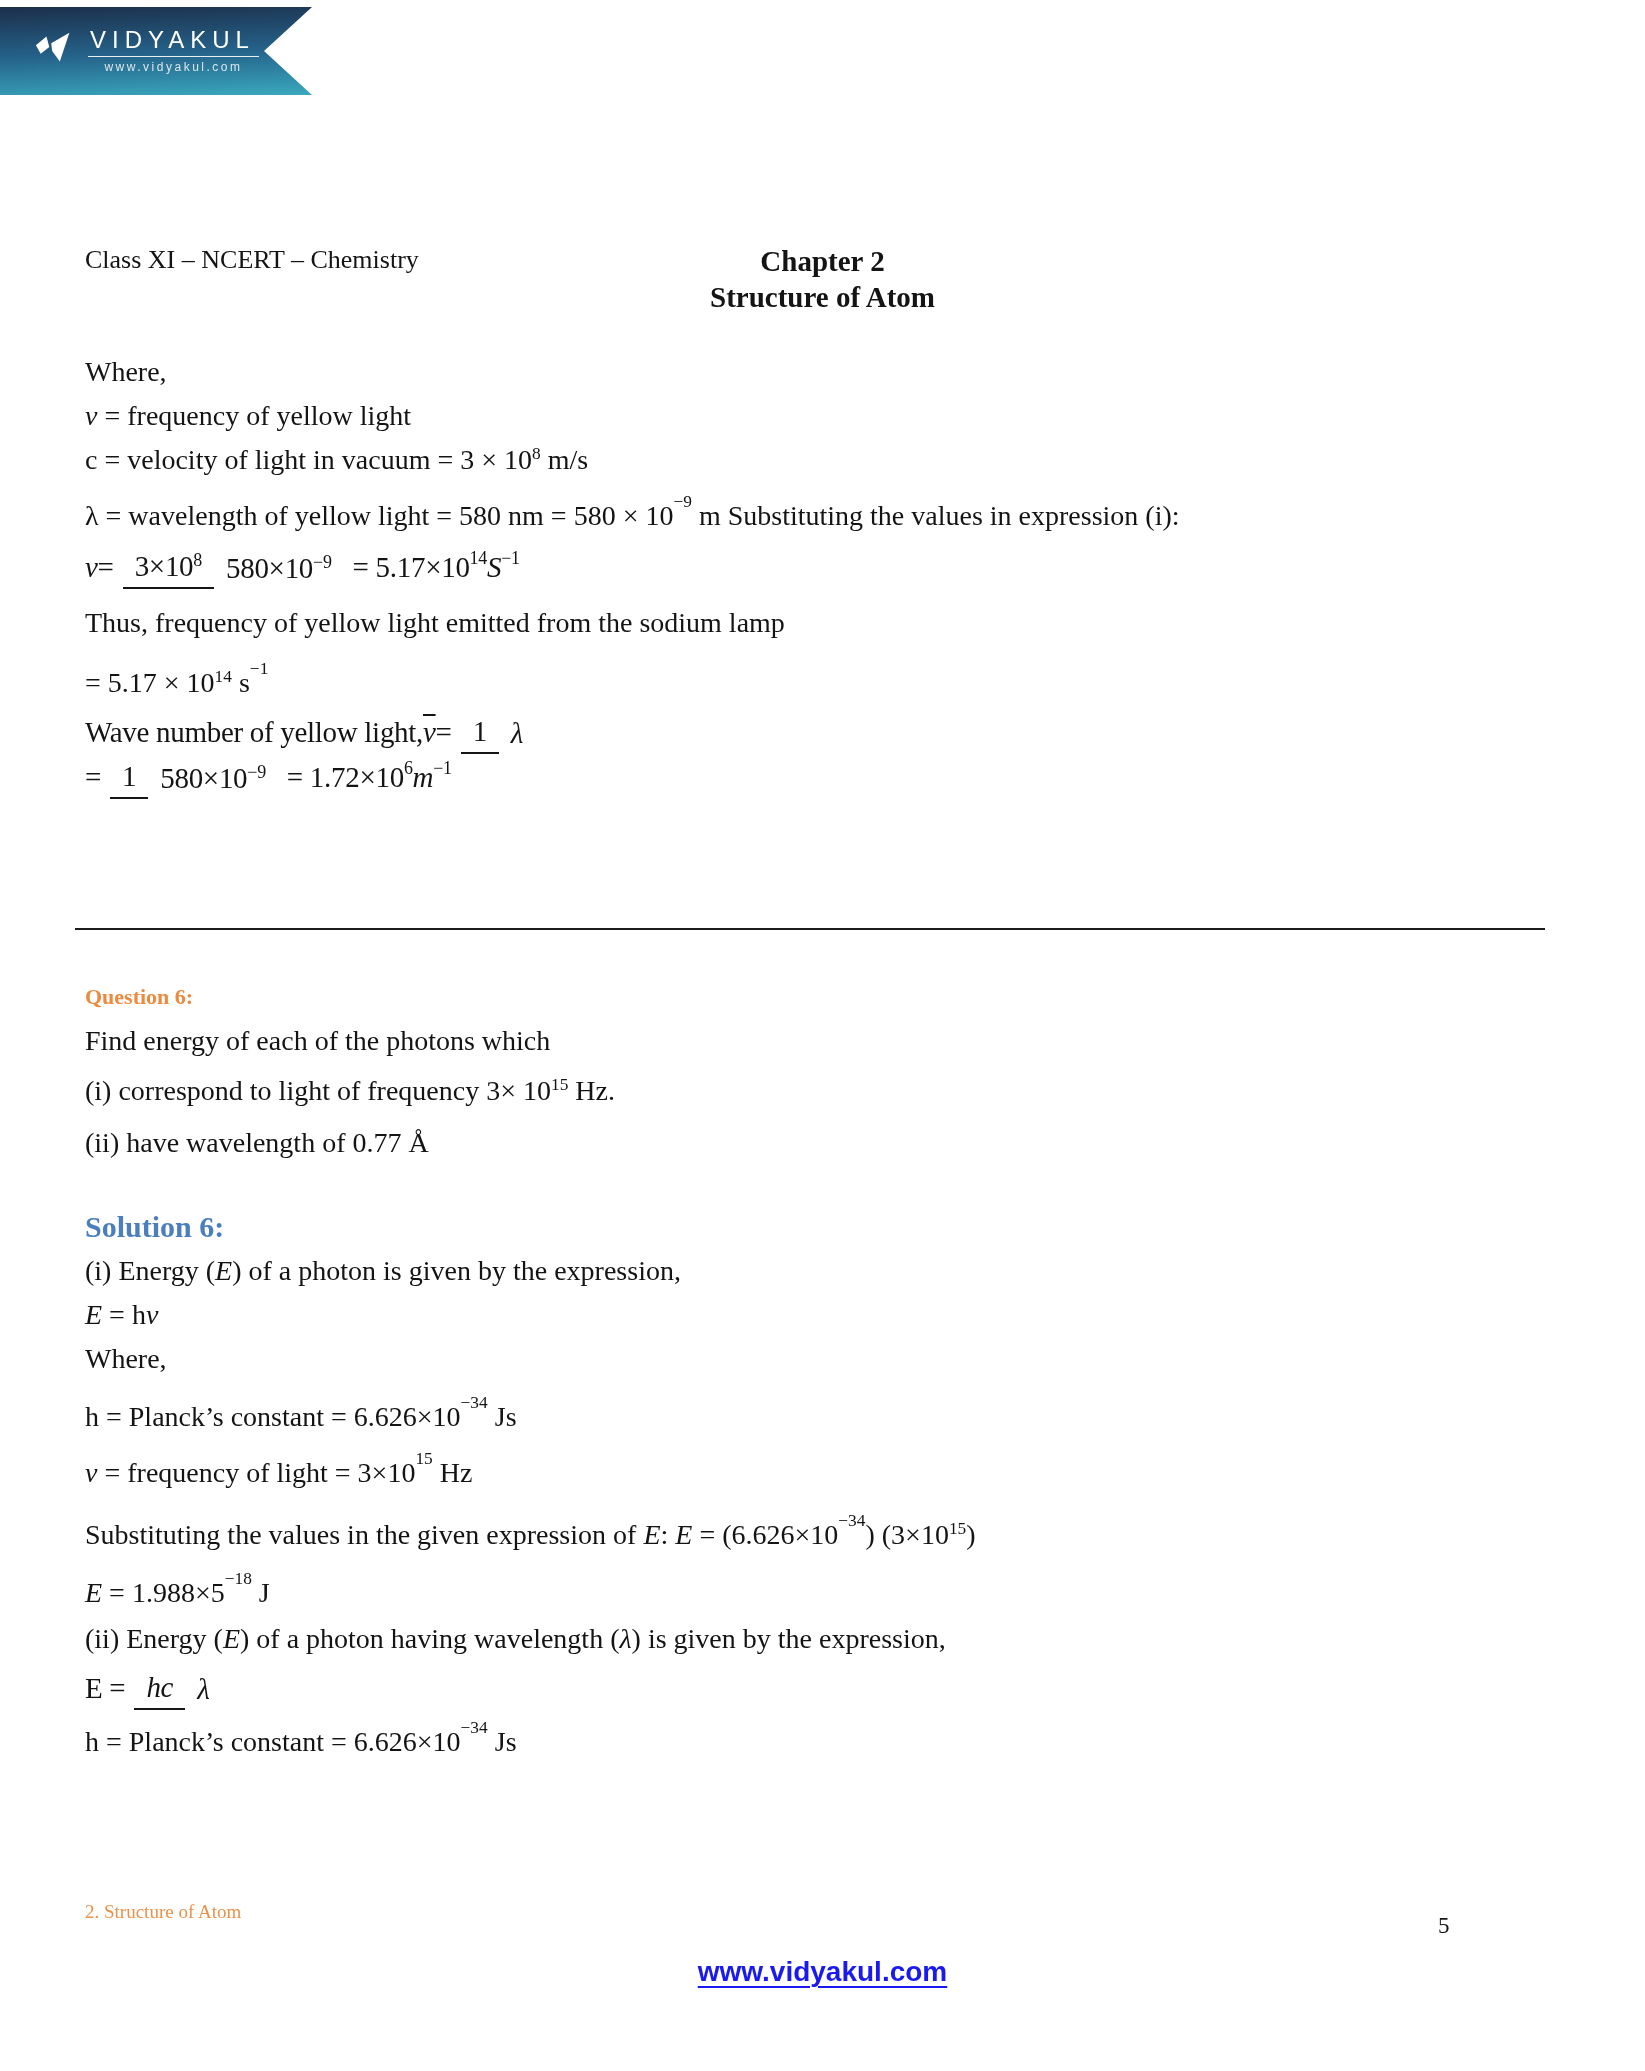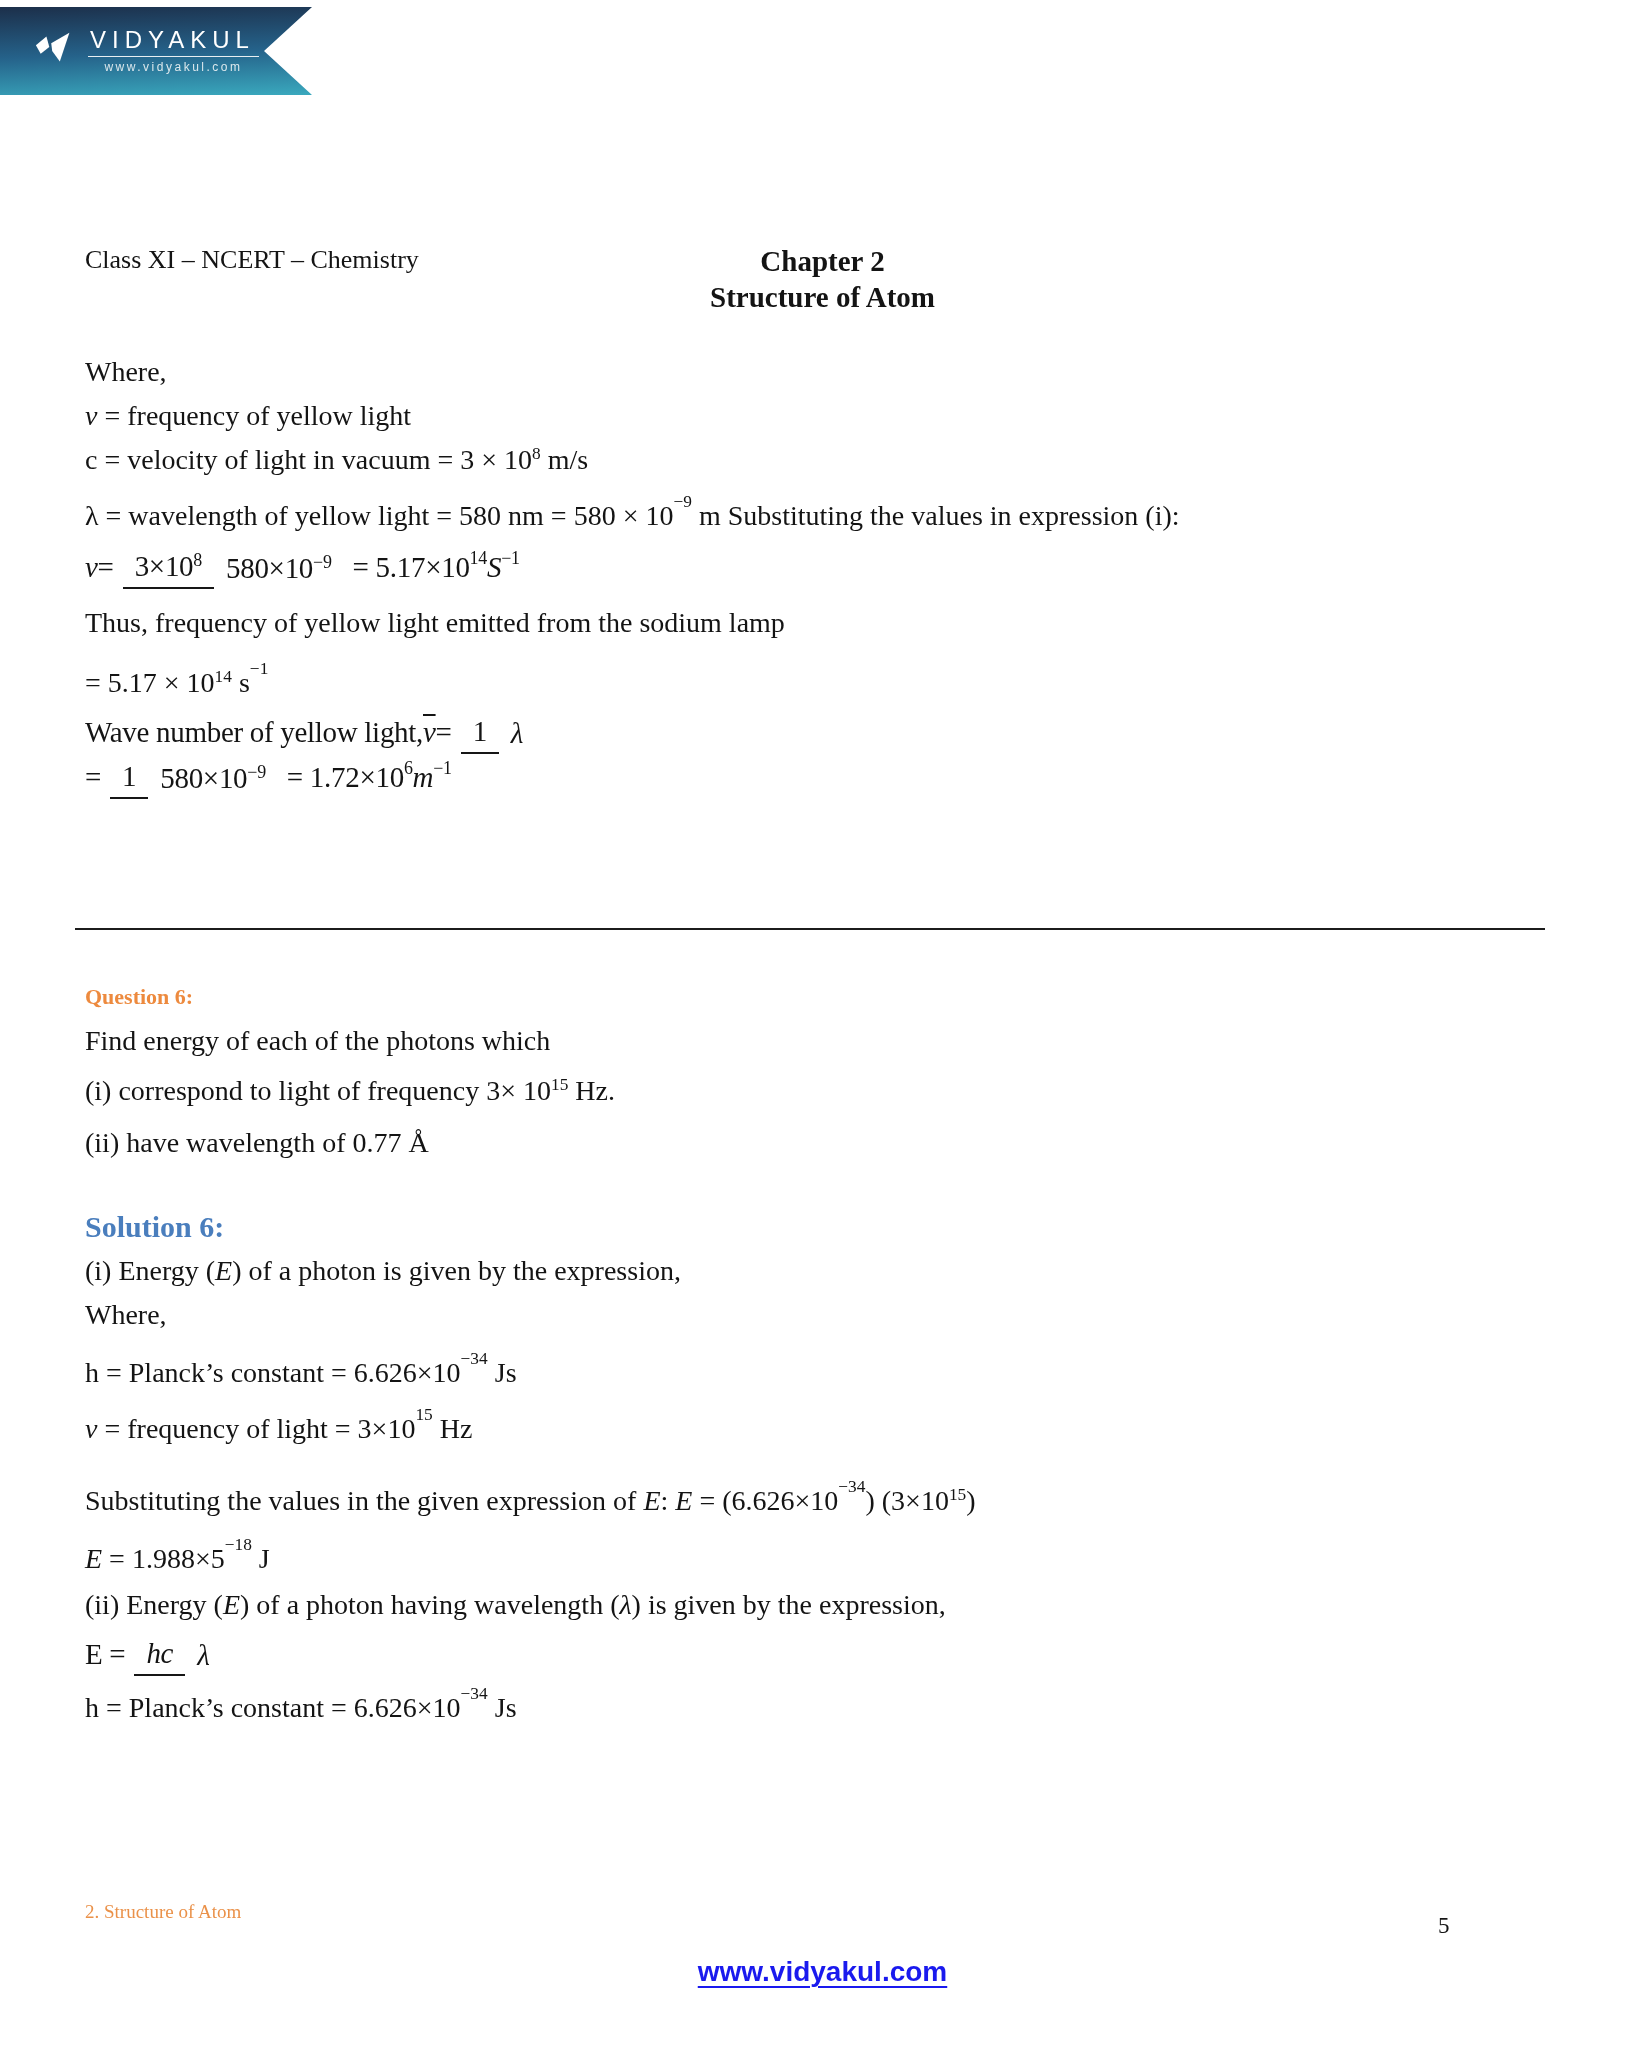--- a/index.html
+++ b/index.html
@@ -138,24 +138,25 @@
         <div class="text-line"><span class="sg-n">Find energy of each of the photons which</span></div>
         <div class="text-line" style="margin-top: 6px;"><span class="sg-n">(i) correspond to light of frequency 3× 10</span><span class="sg-s">15</span><span class="sg-n"> Hz.</span></div>
         <div class="text-line" style="margin-top: 8px;"><span class="sg-n">(ii) have wavelength of 0.77 Å</span></div>
       </div>
   </div>
 
   <div class="group" style="top:1205px;">
     <div class="s-heading">Solution 6:</div>
     <div>
         <div class="text-line"><span class="sg-n">(i) Energy (</span><span class="sg-i">E</span><span class="sg-n">) of a photon is given by the expression,</span></div>
+        <div class="text-line"><span class="sg-i">E</span><span class="sg-n"> = h</span><span class="sg-i">ν</span></div>
         <div class="text-line"><span class="sg-n">Where,</span></div>
         <div class="text-line" style="margin-top: 14px;"><span class="sg-n">h = Planck’s constant = 6.626×10</span><span class="sg-S">−34</span><span class="sg-n"> Js</span></div>
         <div class="text-line" style="margin-top: 12px;"><span class="sg-i">ν</span><span class="sg-n"> = frequency of light = 3×10</span><span class="sg-S">15</span><span class="sg-n"> Hz</span></div>
-        <div class="text-line" style="margin-top: 28px;"><span class="sg-n">Substituting the values in the given expression of </span><span class="sg-i">E</span><span class="sg-n">: </span><span class="sg-i">E</span><span class="sg-n"> = (6.626×10</span><span class="sg-S">−34</span><span class="sg-n">) (3×10</span><span class="sg-s">15</span><span class="sg-n">)</span></div>
+        <div class="text-line" style="margin-top: 18px;"><span class="sg-n">Substituting the values in the given expression of </span><span class="sg-i">E</span><span class="sg-n">: </span><span class="sg-i">E</span><span class="sg-n"> = (6.626×10</span><span class="sg-S">−34</span><span class="sg-n">) (3×10</span><span class="sg-s">15</span><span class="sg-n">)</span></div>
         <div class="text-line" style="margin-top: 14px;"><span class="sg-i">E</span><span class="sg-n"> = 1.988×5</span><span class="sg-S">−18</span><span class="sg-n"> J</span></div>
         <div class="text-line" style="margin-top: 2px;"><span class="sg-n">(ii) Energy (</span><span class="sg-i">E</span><span class="sg-n">) of a photon having wavelength (</span><span class="sg-i">λ</span><span class="sg-n">) is given by the expression,</span></div>
         <div class="eq-line" style="margin-top: 6px;">
           <span class="sg-n">E = </span>
           <span class="frac">
             <span class="num"><span class="sg-i">hc</span></span>
             <span class="den"><span class="sg-i">λ</span></span>
           </span>
         </div>
         <div class="text-line" style="margin-top: 10px;"><span class="sg-n">h = Planck’s constant = 6.626×10</span><span class="sg-S">−34</span><span class="sg-n"> Js</span></div>

